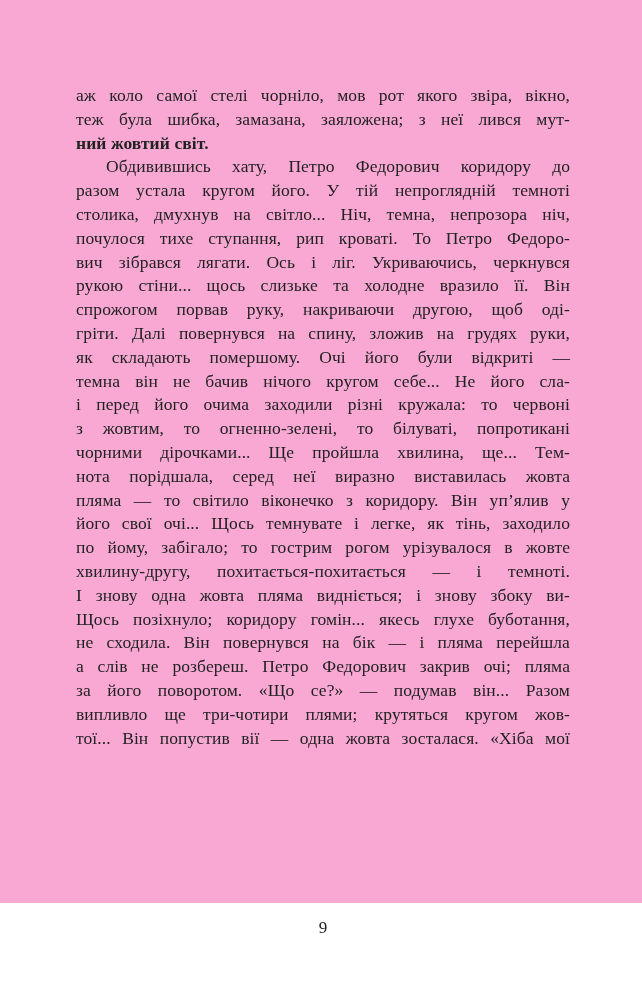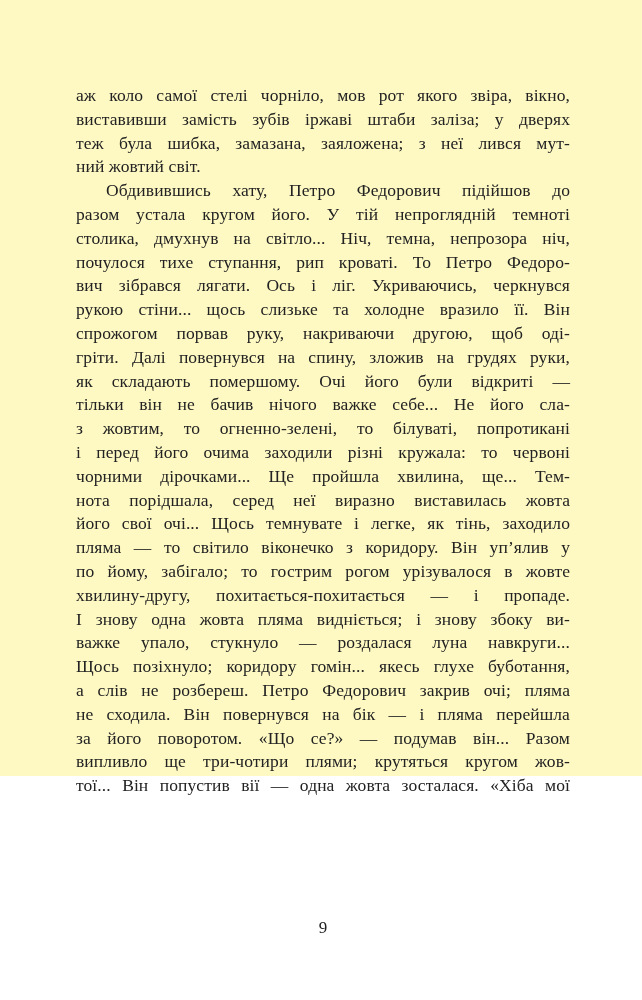--- a/index.html
+++ b/index.html
@@ -10,39 +10,40 @@
   body {
     width: 642px;
     height: 1000px;
     overflow: hidden;
     font-family: "Liberation Serif", "DejaVu Serif", serif;
     color: #222222;
   }
   .page {
     position: relative;
     width: 642px;
-    height: 776px;
+    height: 903px;
     box-sizing: border-box;
     padding: 84px 72px 8px 76px;
-    background: #fef9c3;
+    background: #f9a8d4;
   }
   .textblock {
     width: 494px;
     font-size: 17.5px;
     line-height: 23.8px;
     letter-spacing: 0.1px;
   }
   .line {
     text-align: justify;
     text-align-last: justify;
     min-height: 23.8px;
   }
   .line.para-end {
     text-align: right;
     text-align-last: left;
+    font-weight: bold;
   }
   .line.indent {
     text-indent: 30px;
   }
   .page-number {
     position: absolute;
     top: 918px;
     left: 76px;
     width: 494px;
     text-align: center;
@@ -51,49 +52,47 @@
   }
 </style>
 </head>
 <body>
 
 <div class="page">
   <div class="textblock">
 
     <div class="para">
       <div class="line">аж коло самої стелі чорніло, мов рот якого звіра, вікно,</div>
-      <div class="line">виставивши замість зубів іржаві штаби заліза; у дверях</div>
       <div class="line">теж була шибка, замазана, заяложена; з неї лився мут-</div>
       <div class="line para-end">ний жовтий світ.</div>
     </div>
 
     <div class="para">
-      <div class="line indent">Обдивившись хату, Петро Федорович підійшов до</div>
+      <div class="line indent">Обдивившись хату, Петро Федорович коридору до</div>
       <div class="line">разом устала кругом його. У тій непроглядній темноті</div>
       <div class="line">столика, дмухнув на світло... Ніч, темна, непрозора ніч,</div>
       <div class="line">почулося тихе ступання, рип кроваті. То Петро Федоро-</div>
       <div class="line">вич зібрався лягати. Ось і ліг. Укриваючись, черкнувся</div>
       <div class="line">рукою стіни... щось слизьке та холодне вразило її. Він</div>
       <div class="line">спрожогом порвав руку, накриваючи другою, щоб оді-</div>
       <div class="line">гріти. Далі повернувся на спину, зложив на грудях руки,</div>
       <div class="line">як складають помершому. Очі його були відкриті —</div>
-      <div class="line">тільки він не бачив нічого важке себе... Не його сла-</div>
+      <div class="line">темна він не бачив нічого кругом себе... Не його сла-</div>
+      <div class="line">і перед його очима заходили різні кружала: то червоні</div>
       <div class="line">з жовтим, то огненно-зелені, то білуваті, попротикані</div>
-      <div class="line">і перед його очима заходили різні кружала: то червоні</div>
       <div class="line">чорними дірочками... Ще пройшла хвилина, ще... Тем-</div>
       <div class="line">нота порідшала, серед неї виразно виставилась жовта</div>
+      <div class="line">пляма — то світило віконечко з коридору. Він уп’ялив у</div>
       <div class="line">його свої очі... Щось темнувате і легке, як тінь, заходило</div>
-      <div class="line">пляма — то світило віконечко з коридору. Він уп’ялив у</div>
       <div class="line">по йому, забігало; то гострим рогом урізувалося в жовте</div>
-      <div class="line">хвилину-другу, похитається-похитається — і пропаде.</div>
+      <div class="line">хвилину-другу, похитається-похитається — і темноті.</div>
       <div class="line">І знову одна жовта пляма видніється; і знову збоку ви-</div>
-      <div class="line">важке упало, стукнуло — роздалася луна навкруги...</div>
       <div class="line">Щось позіхнуло; коридору гомін... якесь глухе буботання,</div>
+      <div class="line">не сходила. Він повернувся на бік — і пляма перейшла</div>
       <div class="line">а слів не розбереш. Петро Федорович закрив очі; пляма</div>
-      <div class="line">не сходила. Він повернувся на бік — і пляма перейшла</div>
       <div class="line">за його поворотом. «Що се?» — подумав він... Разом</div>
       <div class="line">випливло ще три-чотири плями; крутяться кругом жов-</div>
       <div class="line">тої... Він попустив вії — одна жовта зосталася. «Хіба мої</div>
     </div>
 
   </div>
 
   <div class="page-number">9</div>
 </div>
 

